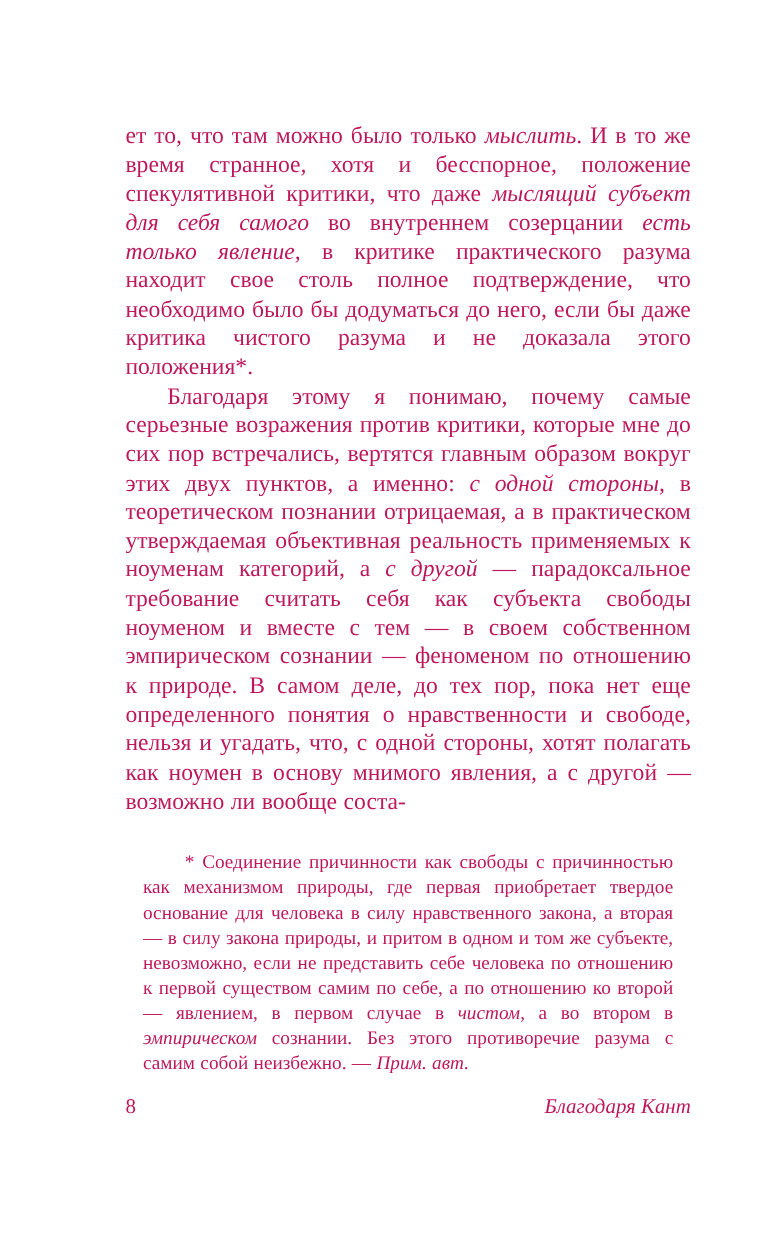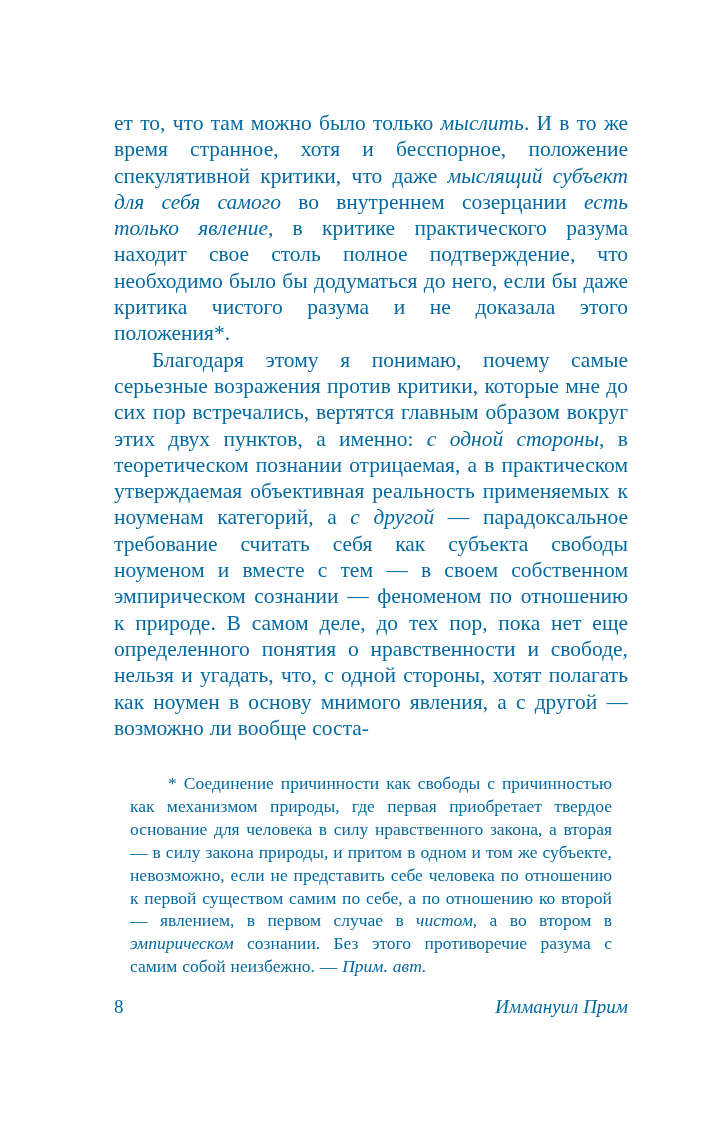--- a/index.html
+++ b/index.html
@@ -7,21 +7,21 @@
     padding: 0;
     background: #e8e8e8;
   }
   .page {
     position: relative;
     width: 709px;
     height: 1122px;
     margin: 0 auto;
     background: #ffffff;
     font-family: "Liberation Serif", serif;
-    color: #0369a1;
+    color: #be185d;
     overflow: hidden;
   }
   .text-block {
     position: absolute;
     left: 114px;
     top: 110px;
     width: 514px;
   }
   .para {
     margin: 0;
@@ -73,16 +73,16 @@
     <p class="para"><span>ет то, что там можно было только </span><i>мыслить</i><span>. И в то же время странное, хотя и бесспорное, положение спекулятивной критики, что даже </span><i>мыслящий субъект для себя самого</i><span> во внутреннем созерцании </span><i>есть только явление</i><span>, в критике практического разума находит свое столь полное подтверждение, что необходимо было бы додуматься до него, если бы даже критика чистого разума и не доказала этого положения*.</span></p>
     <p class="para indent"><span>Благодаря этому я понимаю, почему самые серьезные возражения против критики, которые мне до сих пор встречались, вертятся главным образом вокруг этих двух пунктов, а именно: </span><i>с одной стороны</i><span>, в теоретическом познании отрицаемая, а в практическом утверждаемая объективная реальность применяемых к ноуменам категорий, а </span><i>с другой</i><span> — парадоксальное требование считать себя как субъекта свободы ноуменом и вместе с тем — в своем собственном эмпирическом сознании — феноменом по отношению к природе. В самом деле, до тех пор, пока нет еще определенного понятия о нравственности и свободе, нельзя и угадать, что, с одной стороны, хотят полагать как ноумен в основу мнимого явления, а с другой — возможно ли вообще соста-</span></p>
   </div>
 
   <div class="footnote-block">
     <p class="footnote-para"><span>* Соединение причинности как свободы с причинностью как механизмом природы, где первая приобретает твердое основание для человека в силу нравственного закона, а вторая — в силу закона природы, и притом в одном и том же субъекте, невозможно, если не представить себе человека по отношению к первой существом самим по себе, а по отношению ко второй — явлением, в первом случае в </span><i>чистом</i><span>, а во втором в </span><i>эмпирическом</i><span> сознании. Без этого противоречие разума с самим собой неизбежно. — </span><i>Прим. авт.</i></p>
   </div>
 
   <div class="page-footer">
     <span class="page-number">8</span>
-    <span class="author">Иммануил Прим</span>
+    <span class="author">Благодаря Кант</span>
   </div>
 
 </div>
 
 </body></html>

